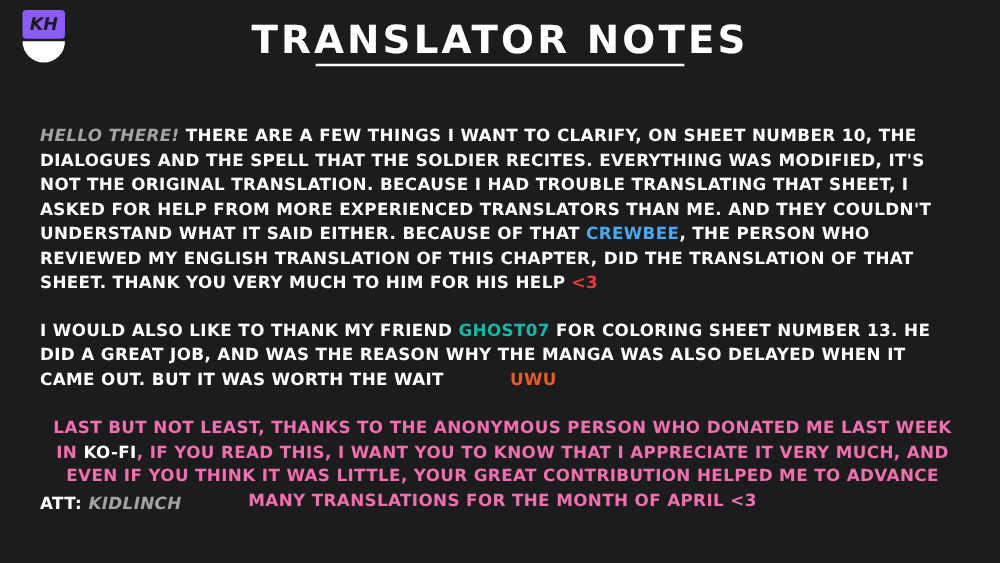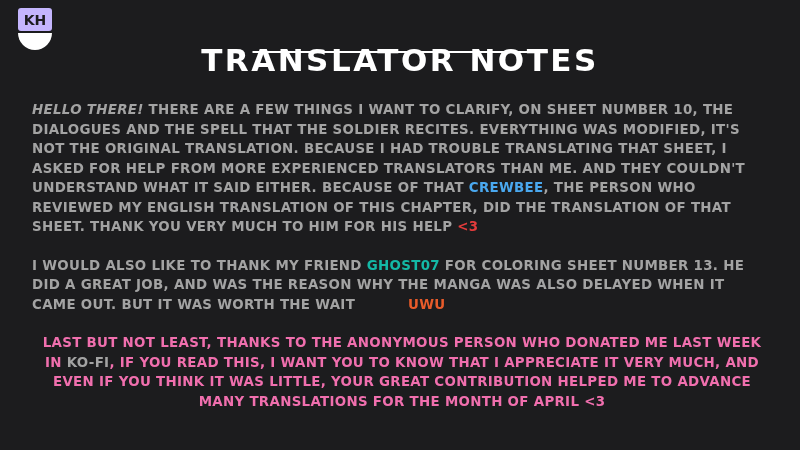--- a/index.html
+++ b/index.html
@@ -24,25 +24,26 @@
   .logo {
     position: absolute;
     left: 18px;
     top: 8px;
     width: 38px;
     height: 42px;
   }
   .logo-top {
     width: 34px;
     height: 23px;
-    background: #c4b5fd;
+    background: #8b5cf6;
     border-radius: 3px;
     display: flex;
     align-items: center;
     justify-content: center;
+    font-style: italic;
   }
   .logo-top span {
     color: #1c1c1e;
     font-family: "DejaVu Sans", sans-serif;
     font-weight: bold;
     font-size: 14px;
     letter-spacing: 0px;
   }
   .logo-bowl {
     width: 34px;
@@ -58,21 +59,20 @@
     left: 0;
     top: 14px;
     width: 800px;
     text-align: center;
     color: #ffffff;
     font-family: "DejaVu Sans", sans-serif;
     font-weight: bold;
     font-size: 31px;
     letter-spacing: 2.5px;
     text-transform: uppercase;
-    margin-top: 28px;
   }
   .title-underline {
     position: absolute;
     left: 50%;
     transform: translateX(-50%);
     top: 51px;
     width: 295px;
     height: 2px;
     background: #ffffff;
   }
@@ -99,21 +99,21 @@
   }
   .para.last {
     margin-bottom: 0;
     text-align: center;
   }
   .hl-cyan   { color: #a3a3a3; font-style: italic; }
   .hl-blue   { color: #4aa8ef; }
   .hl-purple { color: #14b8a6; }
   .hl-red    { color: #e23b3b; }
   .hl-orange { color: #e85b2a; margin-left: 48px; }
-  .hl-white  { color: #a3a3a3; }
+  .hl-white  { color: #ffffff; }
   .att {
     position: absolute;
     left: 32px;
     top: 396px;
     color: #ffffff;
     font-family: "DejaVu Sans", sans-serif;
     font-weight: bold;
     font-size: 13.4px;
     letter-spacing: 0.3px;
     text-transform: uppercase;
@@ -143,14 +143,18 @@
     <p class="para">
       <span class="hl-white">I would also like to thank my friend </span><span class="hl-purple">Ghost07</span><span class="hl-white"> for coloring sheet number 13. He did a great job, and was the reason why the manga was also delayed when it came out. But it was worth the wait </span><span class="hl-orange">uwu</span>
     </p>
 
     <p class="para pink last">
       <span>Last but not least, thanks to the anonymous person who donated me last week in </span><span class="hl-white">Ko-fi</span><span>, if you read this, I want you to know that I appreciate it very much, and even if you think it was little, your great contribution helped me to advance many translations for the month of April &lt;3</span>
     </p>
 
   </div>
 
+  <div class="att">
+    <span>Att:</span>
+    <span class="hl-cyan">KidLinch</span>
+  </div>
 
 </div>
 
 </body></html>

